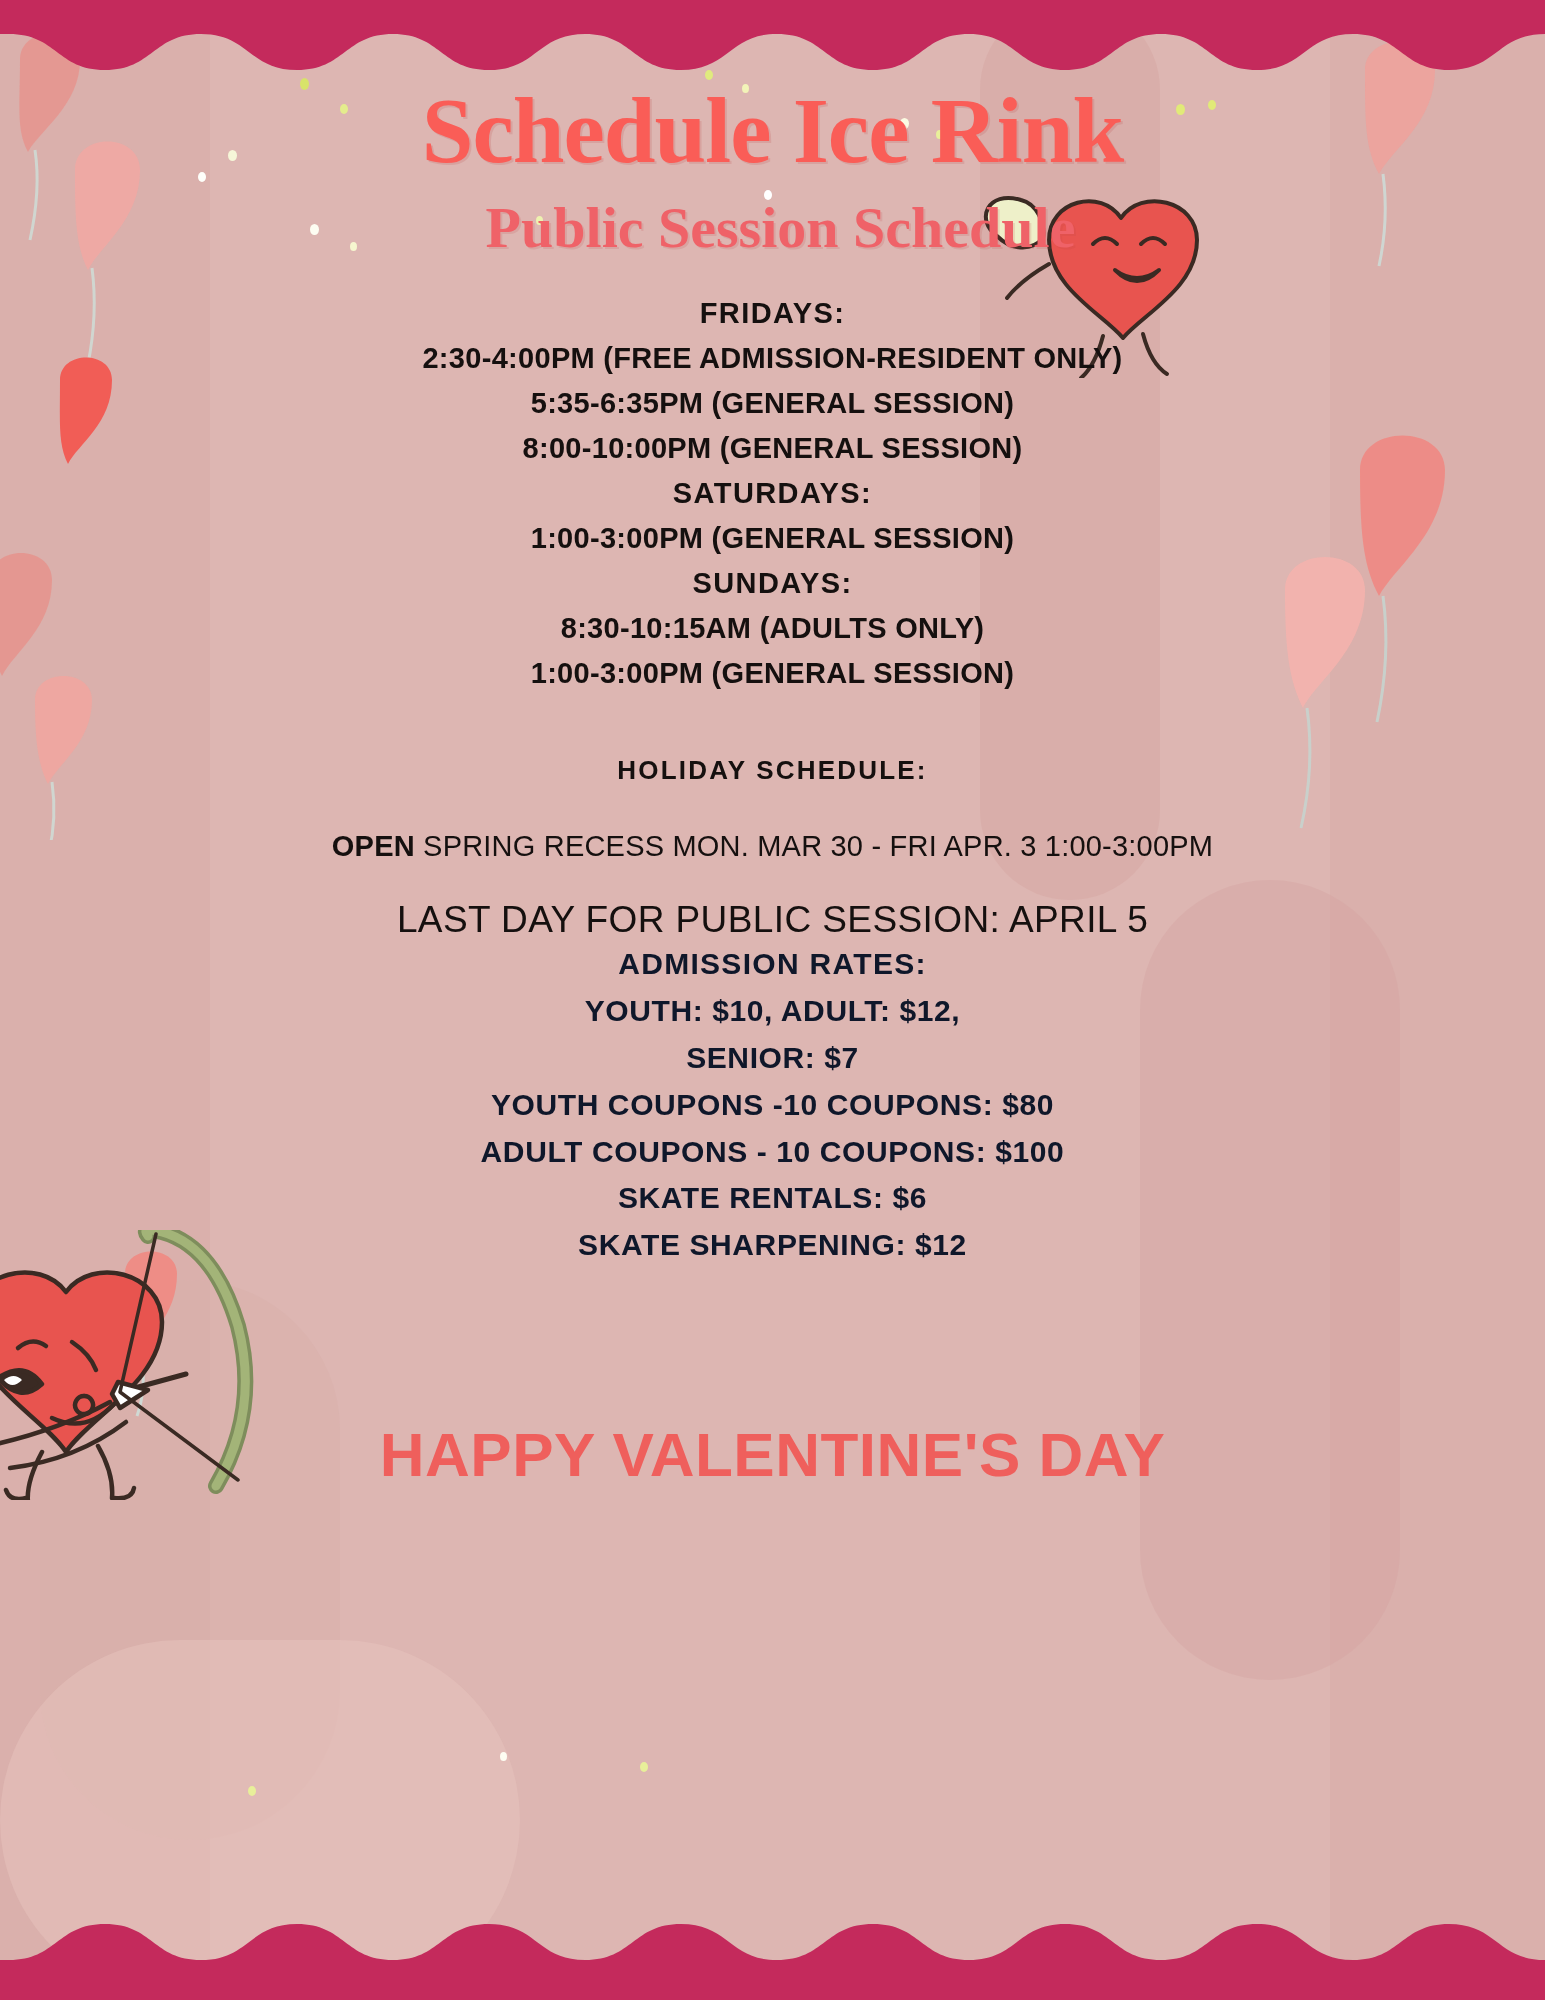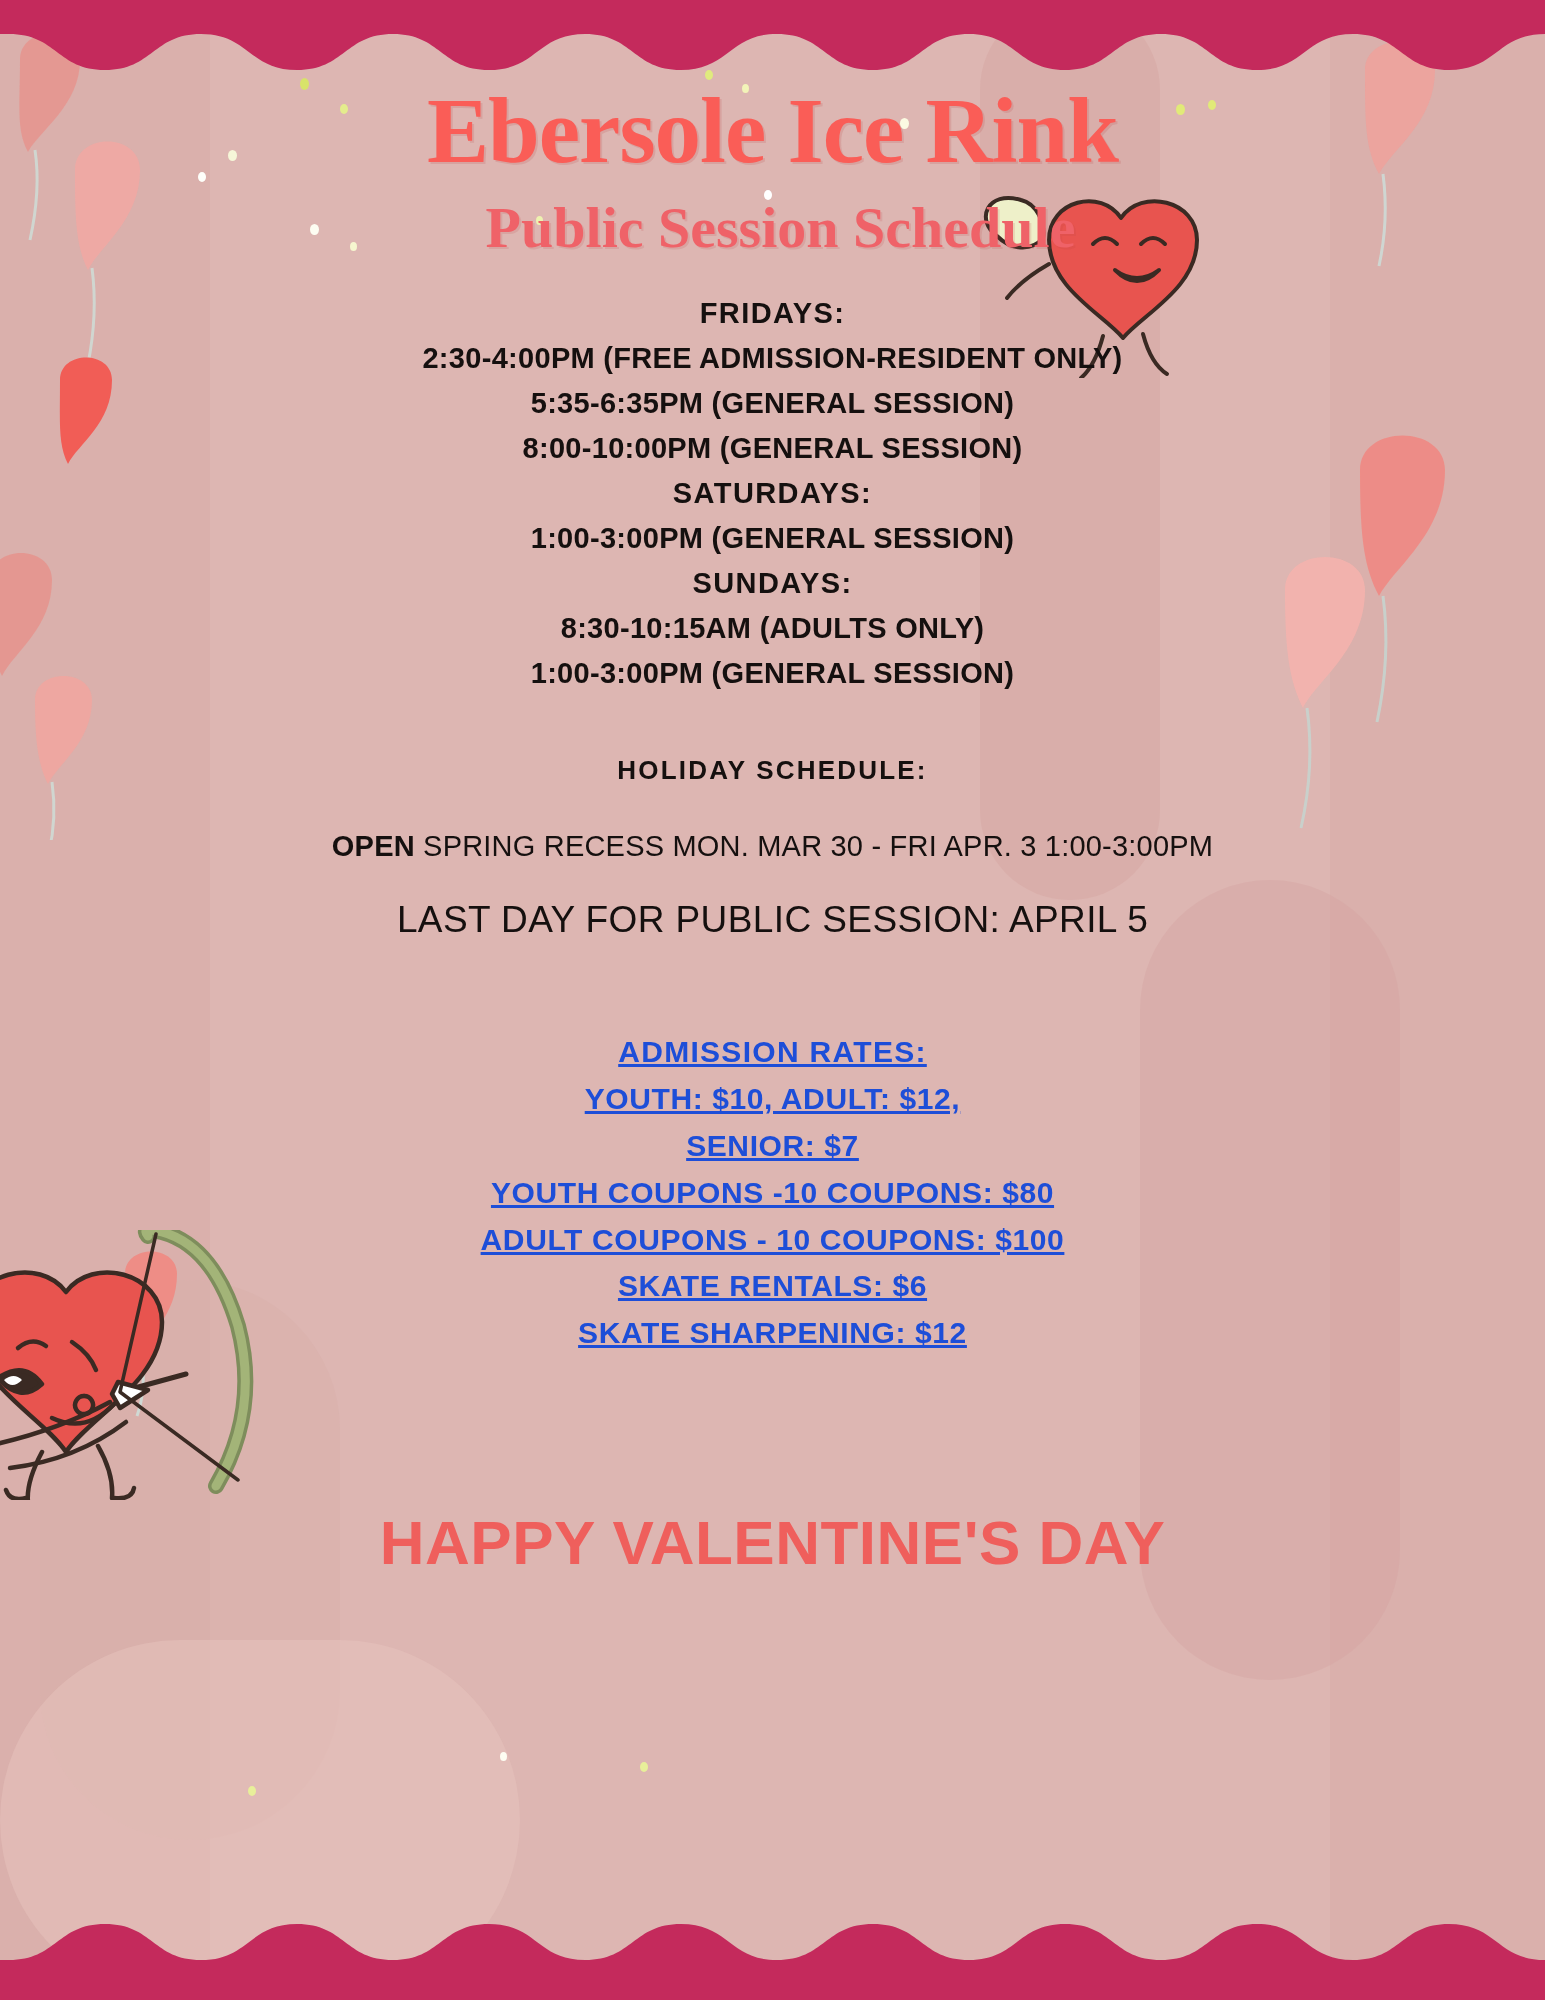--- a/index.html
+++ b/index.html
@@ -89,21 +89,21 @@
   .recess b { font-weight:bold; }
 
   .lastday {
     font-size:37px;
     font-weight:500;
     letter-spacing:.4px;
     color:#15100f;
     margin-top:36px;
   }
 
-  .rates { margin-top:88px; color:#1d4ed8;text-decoration:underline; }
+  .rates { color:#0f172a; }
   .rate-line {
     font-weight:bold;
     font-size:30px;
     letter-spacing:.6px;
     line-height:1.56;
   }
   .rate-line.head { letter-spacing:1.3px; }
 
   .valentine {
     font-size:62px;
@@ -261,21 +261,21 @@
                C729,50 729,14 681,14 C633,14 633,50 585,50
                C537,50 537,14 489,14 C441,14 441,50 393,50
                C345,50 345,14 297,14 C249,14 249,50 201,50
                C153,50 153,14 105,14 C57,14 57,50 9,50
                L0,50 Z" fill="#c42a5c"></path>
     </svg>
   </div>
 
   <div id="content">
 
-    <h1 class="title">Ebersole Ice Rink</h1>
+    <h1 class="title">Schedule Ice Rink</h1>
     <h2 class="subtitle">Public Session Schedule</h2>
 
     <div class="sched" id="schedule-block">
         <div class="day-head">FRIDAYS:</div>
         <div class="sess">2:30-4:00PM (FREE ADMISSION-RESIDENT ONLY)</div>
         <div class="sess">5:35-6:35PM (GENERAL SESSION)</div>
         <div class="sess">8:00-10:00PM (GENERAL SESSION)</div>
         <div class="day-head">SATURDAYS:</div>
         <div class="sess">1:00-3:00PM (GENERAL SESSION)</div>
         <div class="day-head">SUNDAYS:</div>

